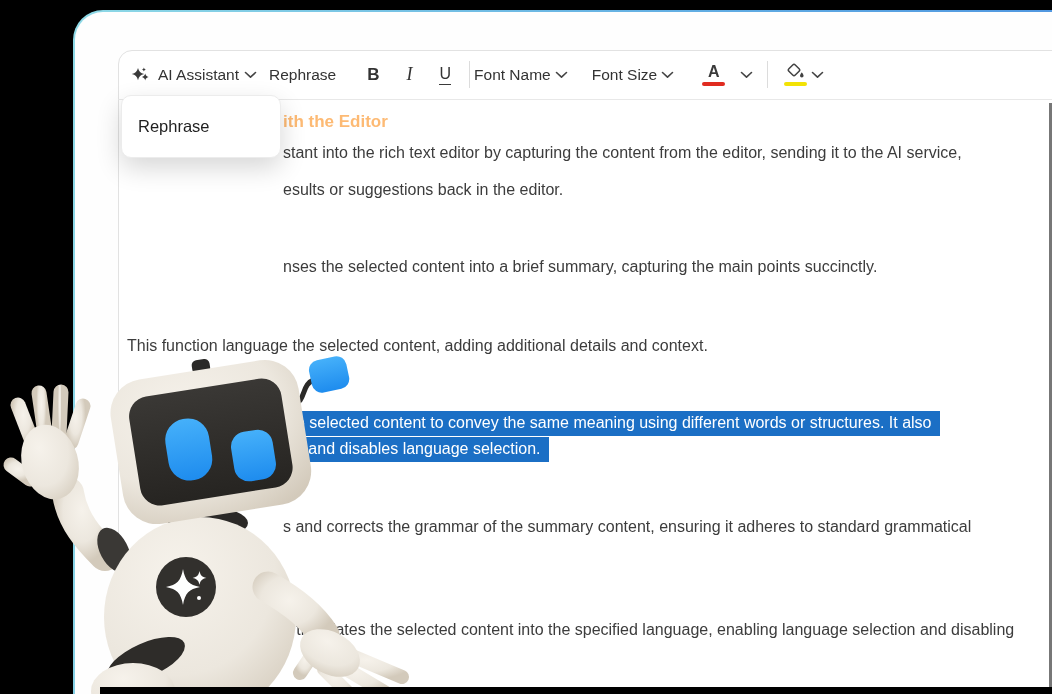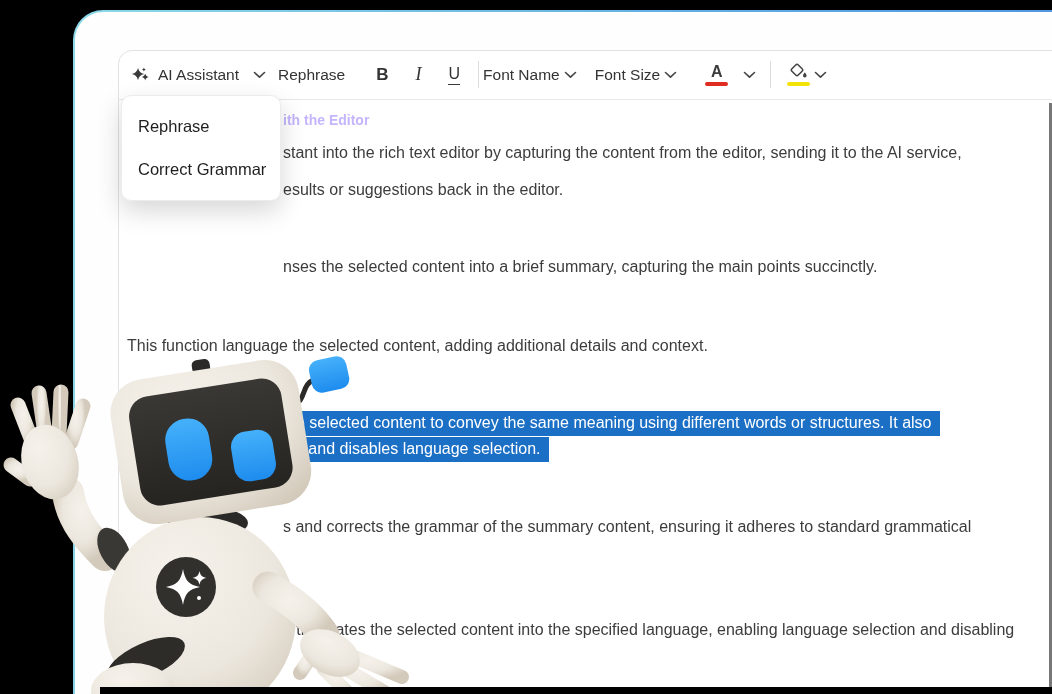--- a/index.html
+++ b/index.html
@@ -18,37 +18,37 @@
   
   #editor-frame{position:absolute;left:118px;top:50px;width:960px;height:638px;
     background:#fff;border:1px solid #e2e2e2;border-radius:14px 0 0 0;z-index:2;}
   #toolbar{position:absolute;left:118px;top:50px;width:960px;height:50px;
     display:flex;align-items:center;padding-left:13px;box-sizing:border-box;
     border-bottom:1px solid #e8e8e8;z-index:3;color:#3a3a3a;font-size:15.5px;}
   .tb-label{white-space:nowrap;color:#333;}
   .chev{margin-left:4px;flex:0 0 auto;}
   .tb-divider{width:1px;height:27px;background:#dcdcdc;margin:0 4px;}
   #tb-sparkle{margin-right:8px;}
-  #tb-ai{margin-right:10px;text-align:right;}
+  #tb-ai{margin-right:1px;text-align:right;}
   #tb-rephrase{margin-left:12px;margin-right:18px;}
   #tb-bold{font-weight:700;font-size:17px;margin:0 13px;}
   #tb-italic{font-family:"Liberation Serif",serif;font-style:italic;font-size:18px;margin:0 14px;}
   #tb-underline{text-decoration:none;border-bottom:1.5px solid #3a3a3a;padding-bottom:1px;margin:0 14px 0 13px;font-size:16px;}
   #tb-fontname{}
-  #tb-fontsize{margin-left:18px;}
+  #tb-fontsize{margin-left:24px;}
   .color-split{display:flex;flex-direction:column;align-items:center;margin-left:28px;}
   .color-split .glyph{font-size:16px;font-weight:600;line-height:17px;color:#3a3a3a;}
   .color-bar{width:23px;height:4px;border-radius:2px;margin-top:2px;}
   #fontcolor-bar{background:#e02b20;}
   #highlight-bar{background:#f2e205;}
   .after-color-chev{margin-left:15px;margin-right:10px;}
   #tb-bucket-wrap{margin-left:12px;}
   
   .doc-line{position:absolute;white-space:nowrap;font-size:16px;color:#3c3c3c;z-index:4;}
-  #l0{left:283px;top:112px;font-size:14px;font-weight:700;color:#c4b5fd;}
+  #l0{left:283px;top:112px;font-size:17px;font-weight:700;color:#fdba74;}
   #l1{left:283px;top:144px;}
   #l2{left:283px;top:181px;}
   #l3{left:283px;top:258px;}
   #l4{left:127px;top:337px;}
   #l5{left:283px;top:411px;}
   #l6{left:283px;top:437px;}
   #l7{left:283px;top:518px;}
   #l8{left:283px;top:621px;}
   .sel{background:#1b6fc5;color:#fff;padding:3px 8px 4px 4px;display:inline-block;}
   
@@ -122,21 +122,20 @@
 <div class="doc-line" id="l2">esults or suggestions back in the editor.</div>
 <div class="doc-line" id="l3">nses the selected content into a brief summary, capturing the main points succinctly.</div>
 <div class="doc-line" id="l4">This function language the selected content, adding additional details and context.</div>
 <div class="doc-line" id="l5"><span class="sel">he selected content to convey the same meaning using different words or structures. It also</span></div>
 <div class="doc-line" id="l6"><span class="sel">ns and disables language selection.</span></div>
 <div class="doc-line" id="l7">s and corrects the grammar of the summary content, ensuring it adheres to standard grammatical</div>
 <div class="doc-line" id="l8">n translates the selected content into the specified language, enabling language selection and disabling</div>
 
 <div id="dropdown">
   <div class="dd-item">Rephrase</div>
-  <div class="dd-item">Correct Grammar</div>
 </div>
 
 <div id="right-edge-line"></div>
 
 <svg id="robot" width="480" height="339" viewBox="0 0 480 339">
   <defs>
     <radialGradient id="creamGrad" cx="38%" cy="28%" r="85%">
       <stop offset="0%" stop-color="#f6f2eb"></stop>
       <stop offset="60%" stop-color="#ece7de"></stop>
       <stop offset="100%" stop-color="#d3cabb"></stop>

